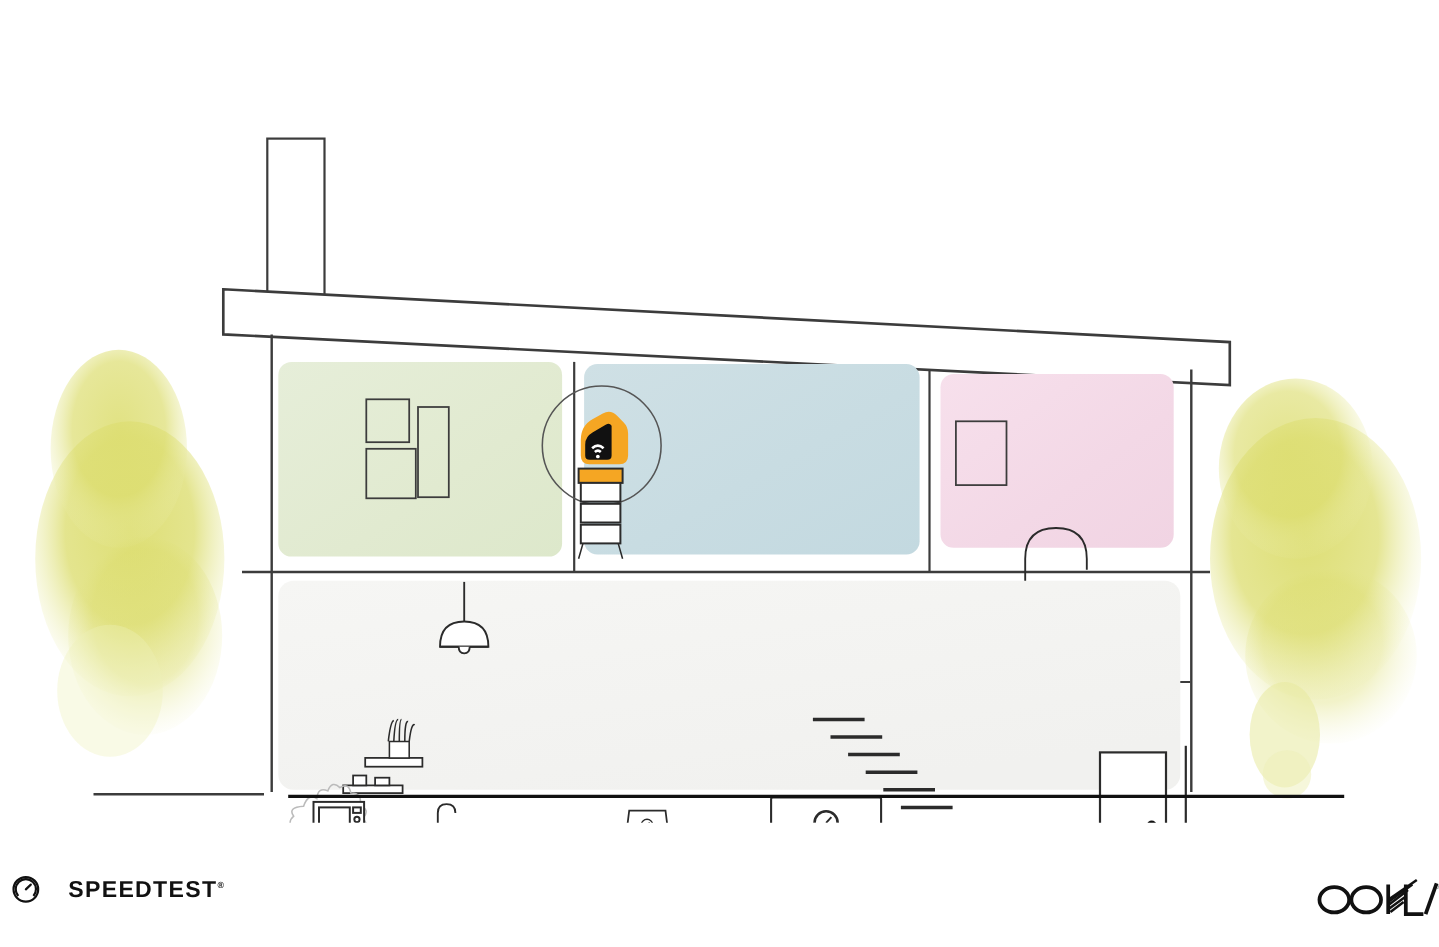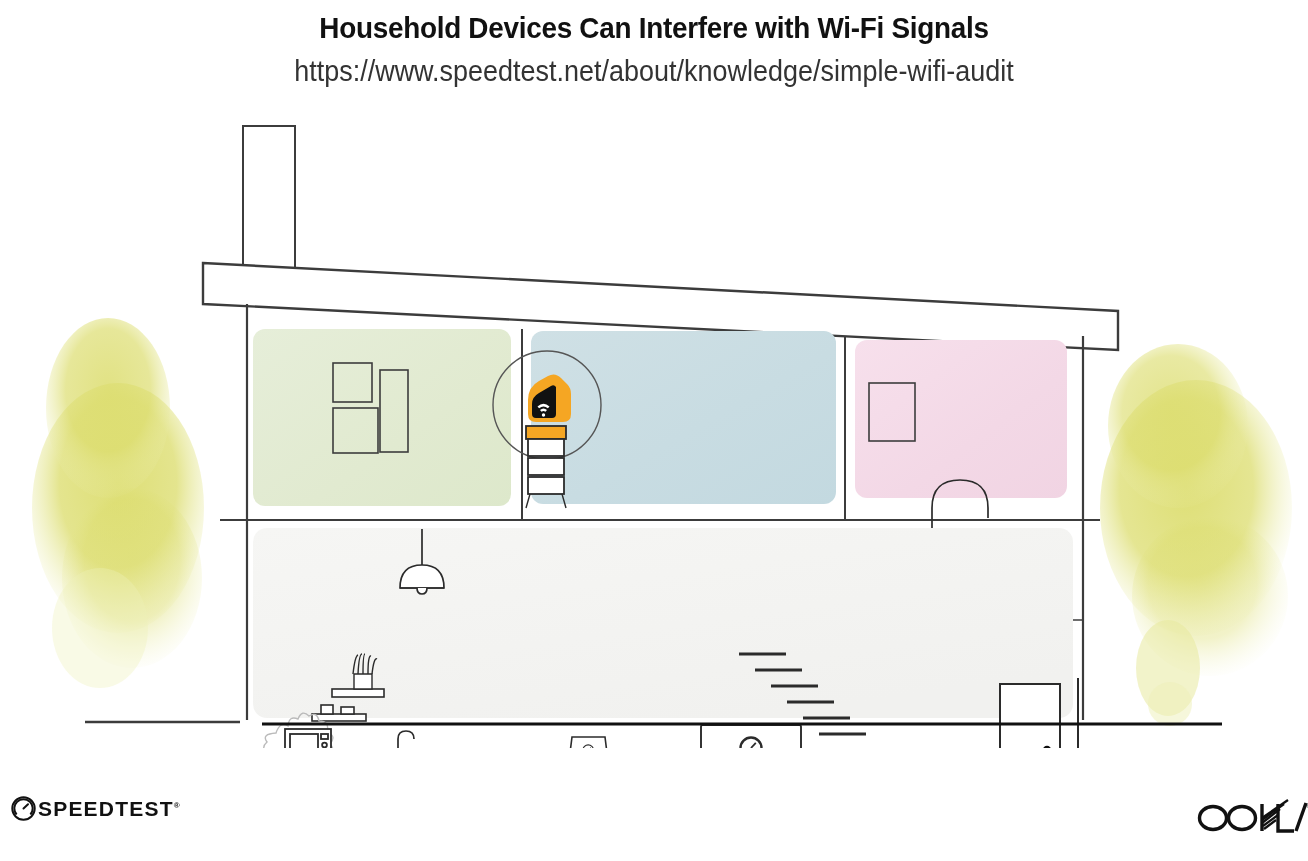--- a/index.html
+++ b/index.html
@@ -23,38 +23,34 @@
     margin:0;padding-top:9px;line-height:1.15;
     transform:scaleX(.93);transform-origin:center;
   }
 
   
   .illo{position:absolute;left:0;top:108px;width:1308px;height:640px;}
   .illo svg{display:block;}
 
   
   .footer{position:absolute;left:0;top:780px;width:1308px;height:81px;}
-  .speedtest-logo{position:absolute;left:10px;top:15px;display:flex;align-items:center;gap:1px;}
+  .speedtest-logo{position:absolute;left:10px;top:15px;display:flex;align-items:center;gap:25px;}
   .st-word{
     font-family:"Liberation Sans",sans-serif;
     font-weight:bold;font-size:21px;letter-spacing:1.2px;color:#111;
     position:relative;
   }
   .st-word sup{font-size:8px;vertical-align:super;letter-spacing:0;}
   .ookla-logo{position:absolute;left:1196px;top:18px;}
 </style>
 </head>
 <body>
 
 <div class="page">
 
-  <div class="header">
-    <h1 class="title">Household Devices Can Interfere with Wi-Fi Signals</h1>
-    <p class="subtitle">https://www.speedtest.net/about/knowledge/simple-wifi-audit</p>
-  </div>
 
   <div class="illo">
     <svg width="1308" height="640" viewBox="0 0 1308 640" xmlns="http://www.w3.org/2000/svg">
       <defs>
         <radialGradient id="bushL" cx="50%" cy="40%" r="62%">
           <stop offset="0%" stop-color="#dcdd6e" stop-opacity="0.95"></stop>
           <stop offset="55%" stop-color="#dcdd6e" stop-opacity="0.78"></stop>
           <stop offset="100%" stop-color="#eef0b8" stop-opacity="0.05"></stop>
         </radialGradient>
         <radialGradient id="bushR" cx="45%" cy="42%" r="60%">

